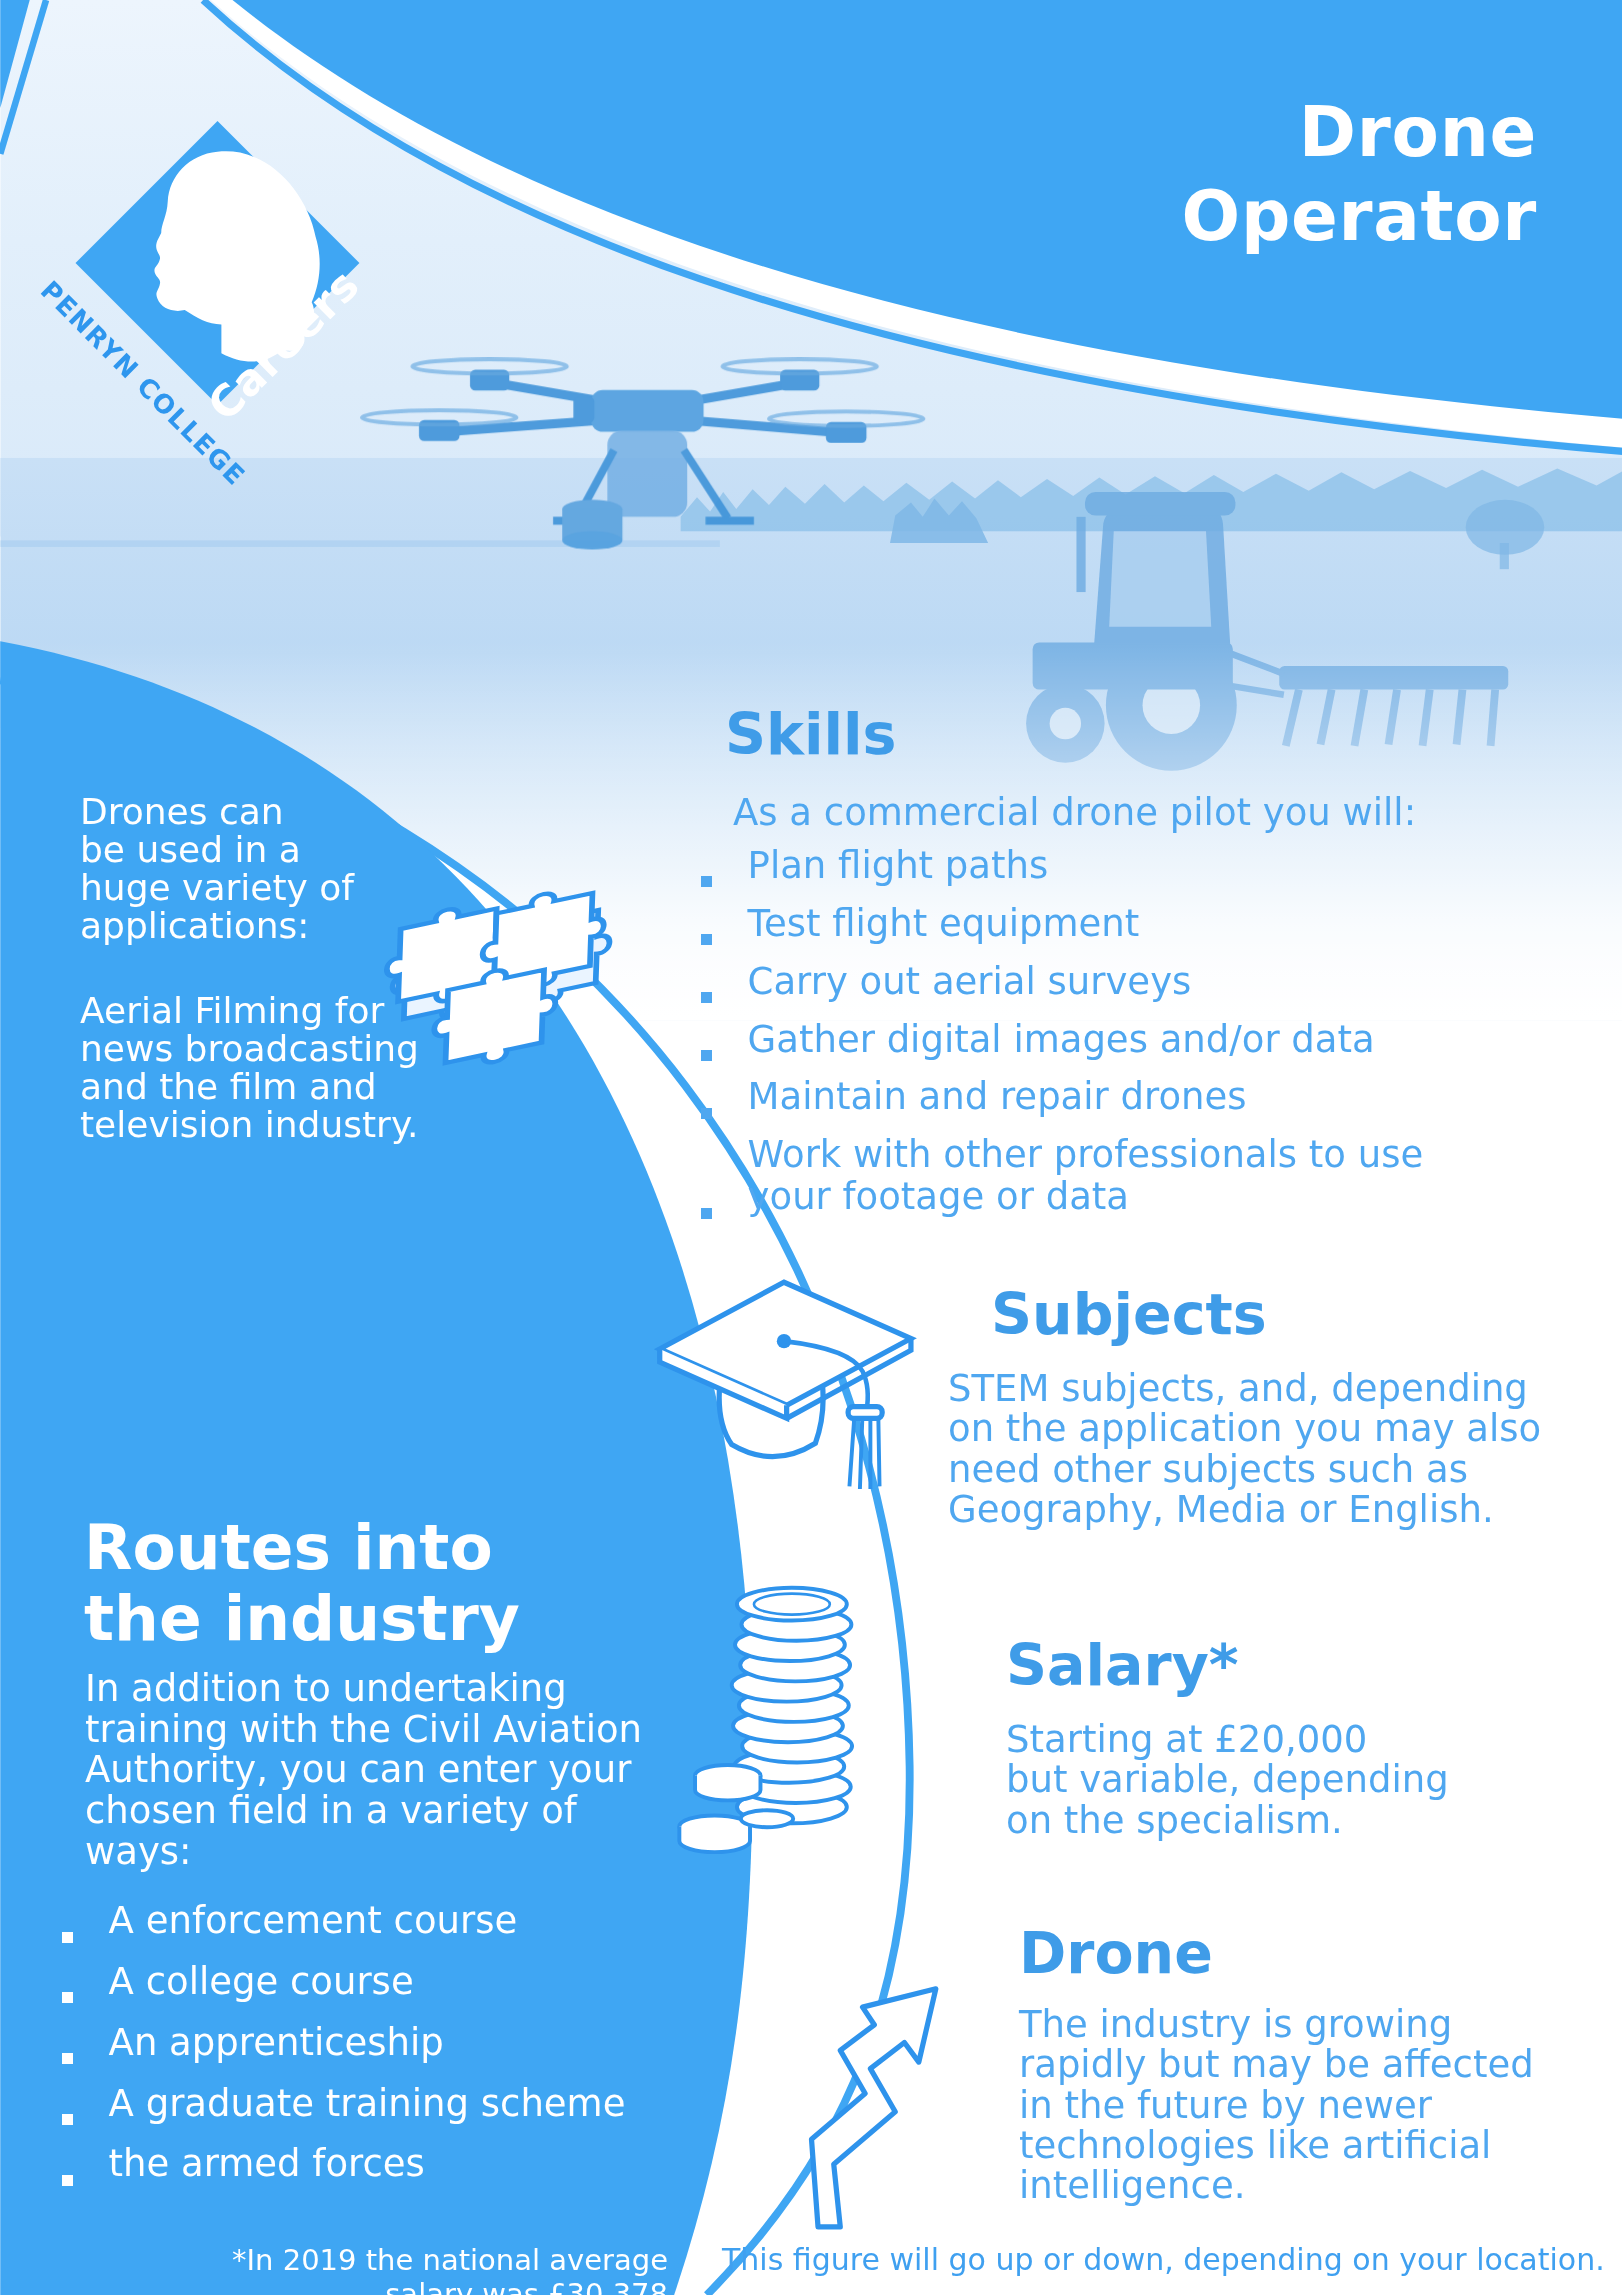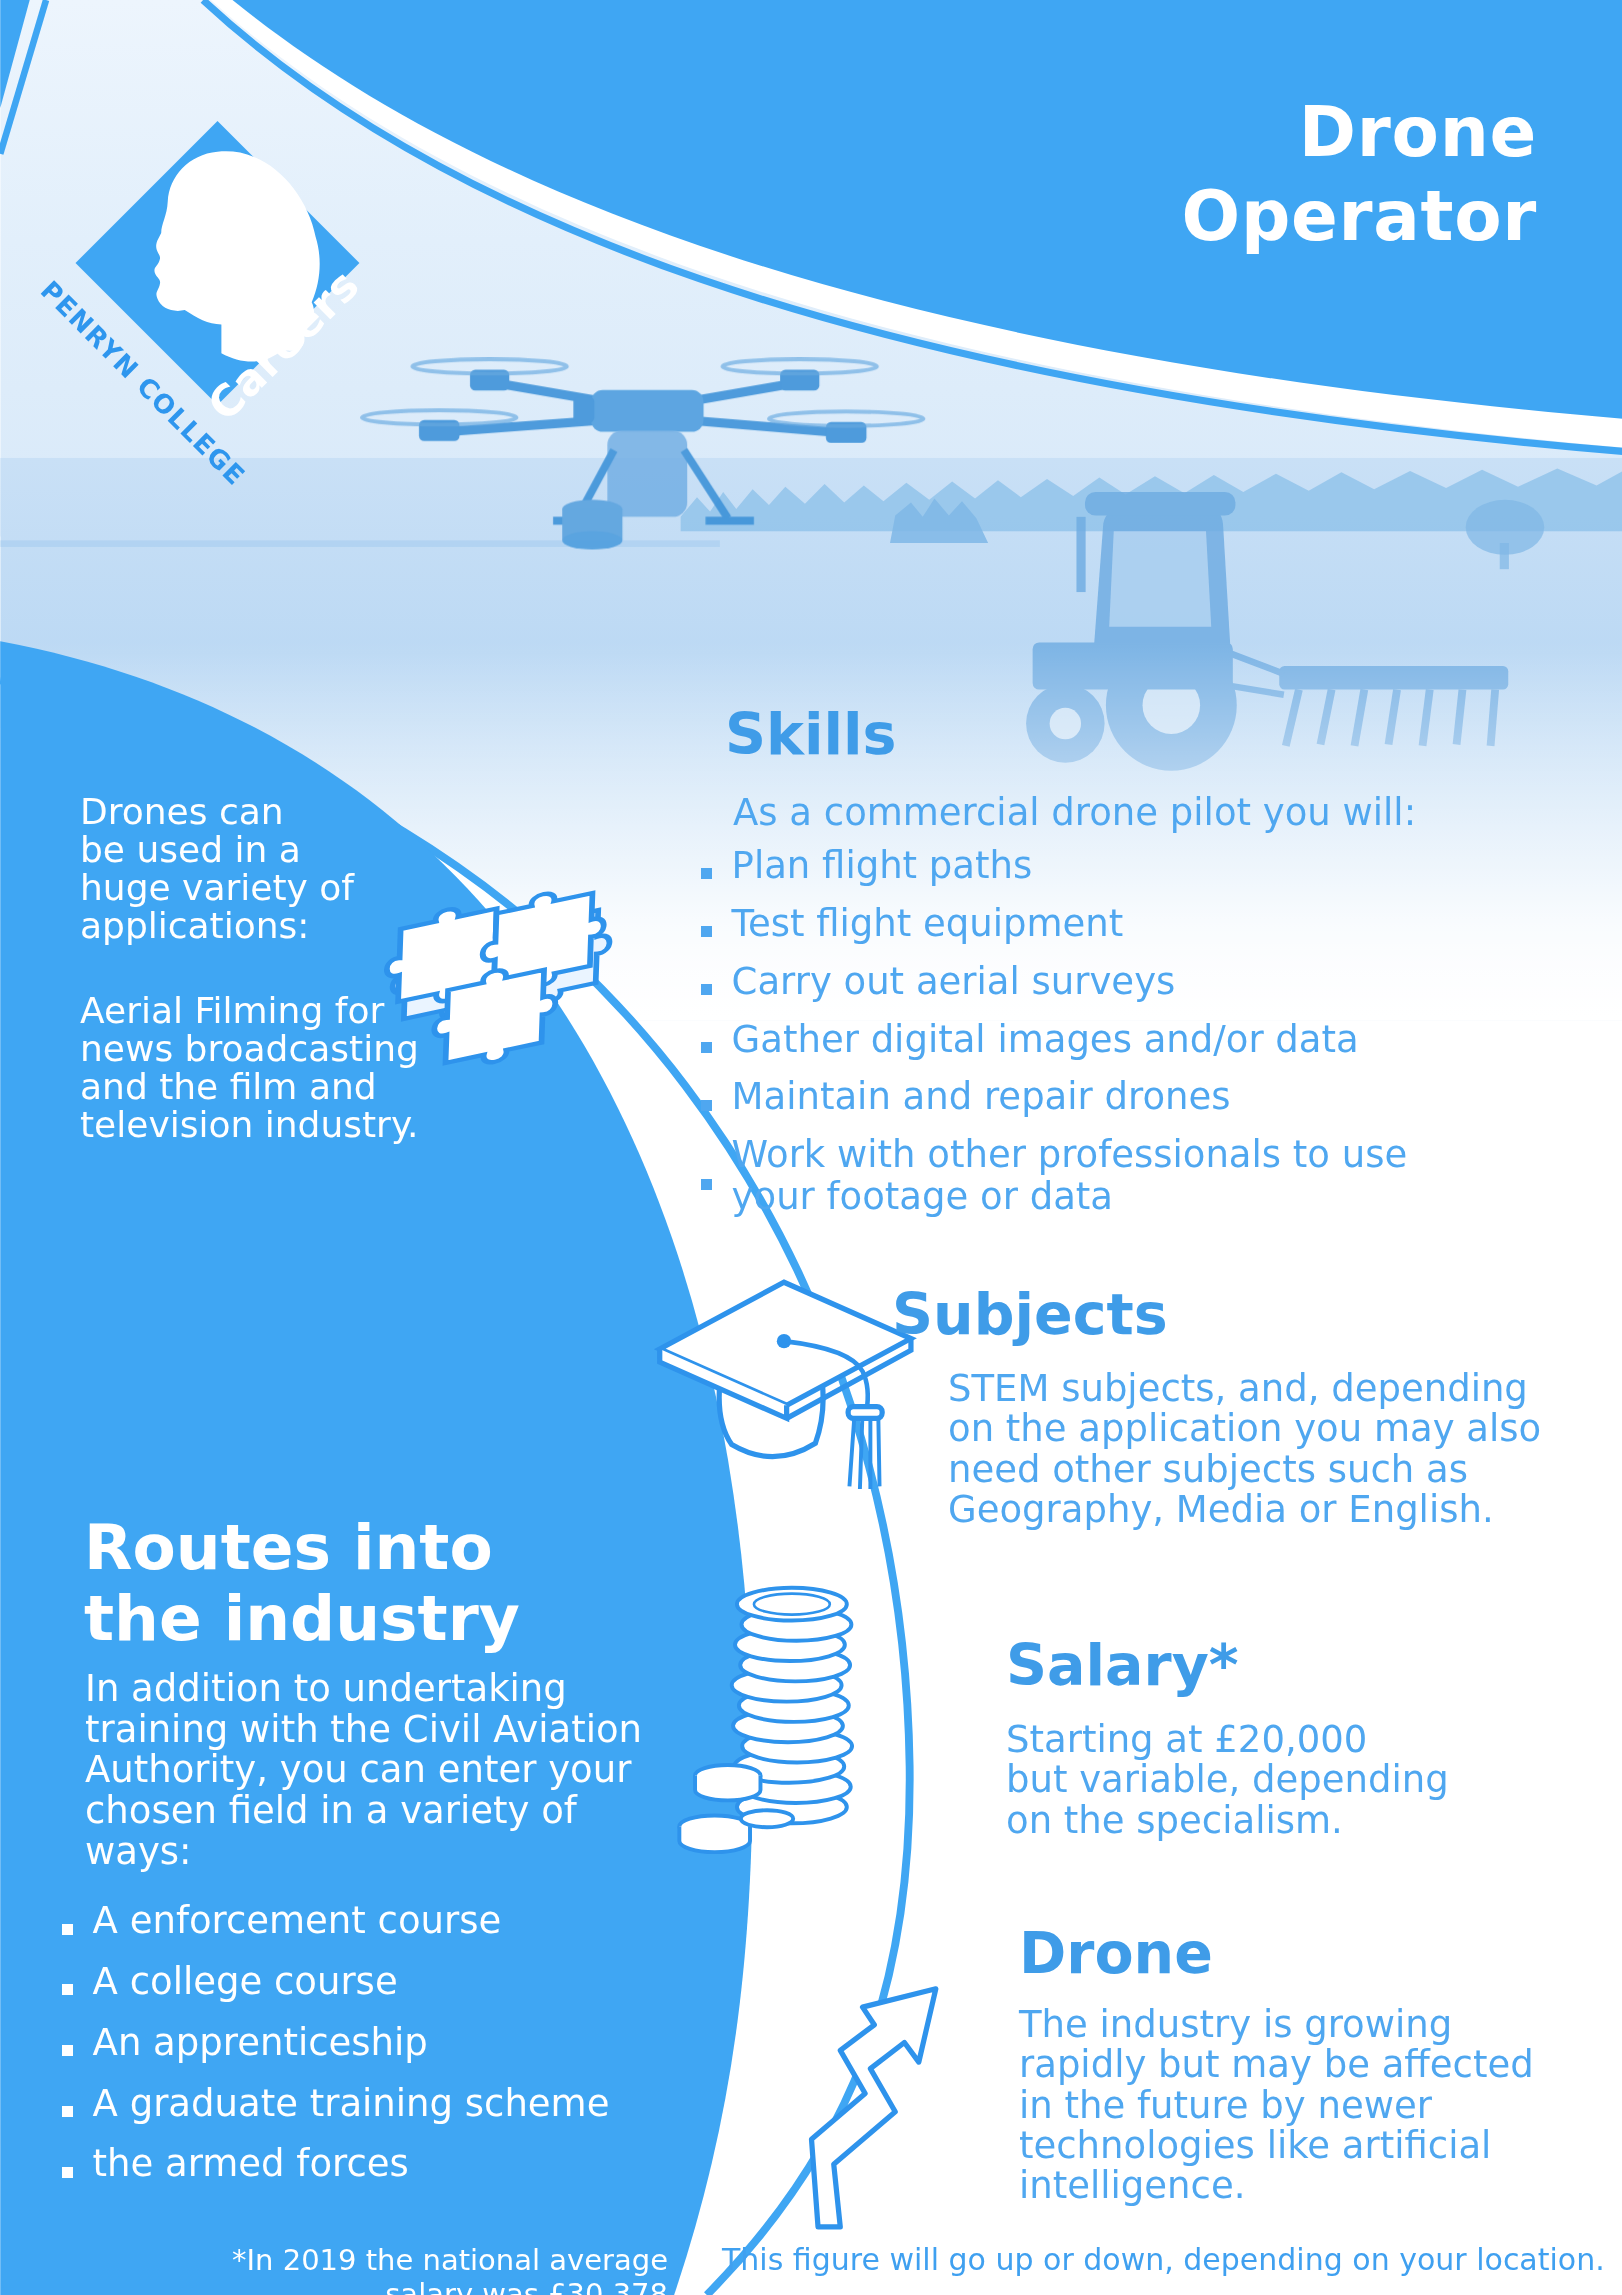--- a/index.html
+++ b/index.html
@@ -14,21 +14,21 @@
   .title{
     font-size:69px;font-weight:700;line-height:1.22;color:#ffffff;text-align:right;
     letter-spacing:0.7px;
   }
   .bigheading{font-size:57px;font-weight:700;letter-spacing:0px;}
   .panelheading{font-size:63px;font-weight:700;line-height:1.13;color:#ffffff;}
   .paneltext{font-size:36px;line-height:1.055;color:#ffffff;}
   .paneltext b{font-weight:400;}
   .bluetext{font-size:37px;line-height:1.09;color:#4FA7F0;}
   .list{display:flex;flex-direction:column;}
-  .li{display:flex;align-items:center;}
+  .li{display:flex;align-items:flex-end;gap:16px;}
   .sq{flex:0 0 auto;width:11px;height:11px;margin-top:15.7px;}
   .sq.whitebul{background:#ffffff;}
   .sq.bluebul{background:#4FA7F0;}
   .li .txt{margin-left:19.6px;}
   .skills-li{margin-bottom:15.7px;}
   .routes-li{margin-bottom:18.3px;}
   .routes-li .txt{font-size:37px;line-height:1.15;color:#ffffff;}
   .skills-li .txt{font-size:37px;line-height:1.14;color:#4FA7F0;}
   .footerL{font-size:29px;color:#ffffff;text-align:right;}
   .footerR{font-size:30px;color:#3FA0F0;}
@@ -292,21 +292,21 @@
         <span class="sq bluebul"></span>
         <span class="txt pre">Maintain and repair drones</span>
       </div>
     <div class="li skills-li">
         <span class="sq bluebul"></span>
         <span class="txt pre">Work with other professionals to use
 your footage or data</span>
       </div>
   </div>
 
-  <div class="abs bigheading headblue" style="left:892px;top:1281px;">Subjects</div>
+  <div class="abs bigheading headblue" style="left:991px;top:1281px;">Subjects</div>
   <div class="abs bluetext pre" style="left:948px;top:1369px;width:654px;">STEM subjects, and, depending
 on the application you may also
 need other subjects such as
 Geography, Media or English.</div>
 
   <div class="abs bigheading headblue" style="left:1006px;top:1632px;">Salary*</div>
   <div class="abs bluetext pre" style="left:1006px;top:1720px;width:654px;">Starting at £20,000
 but variable, depending
 on the specialism.</div>
 

